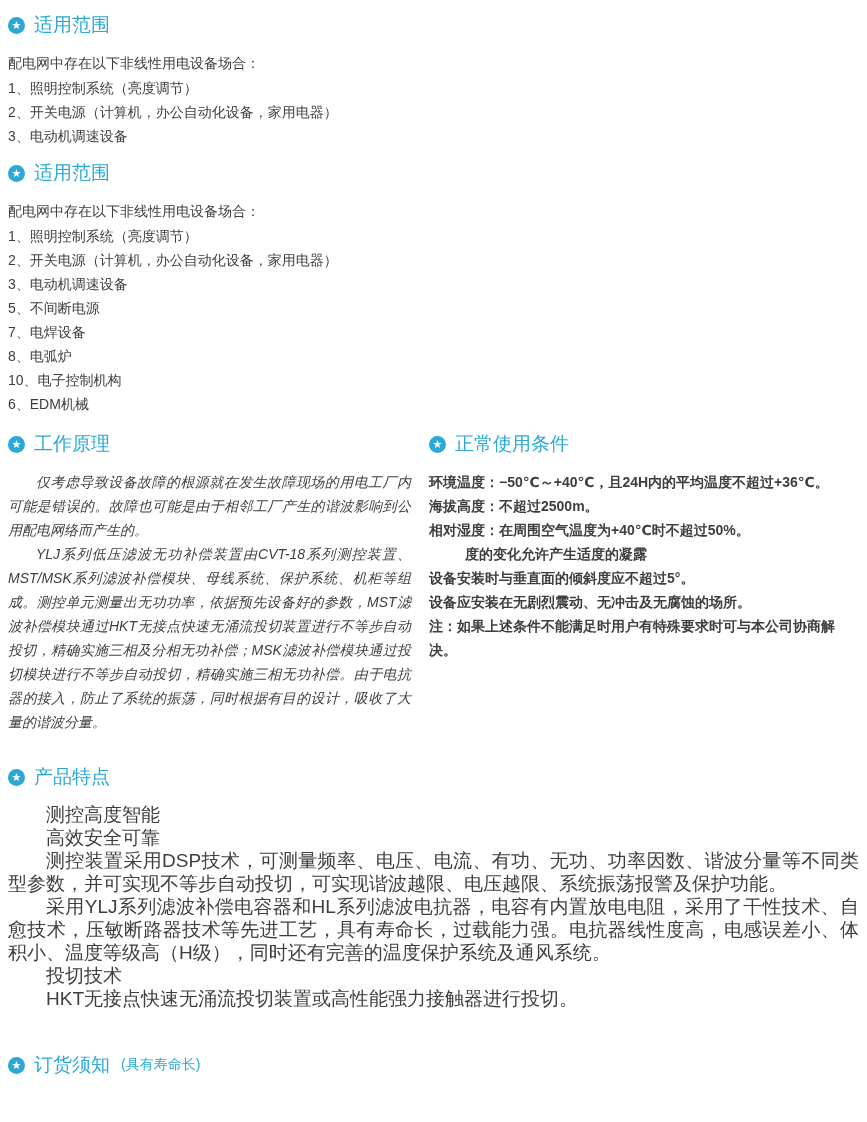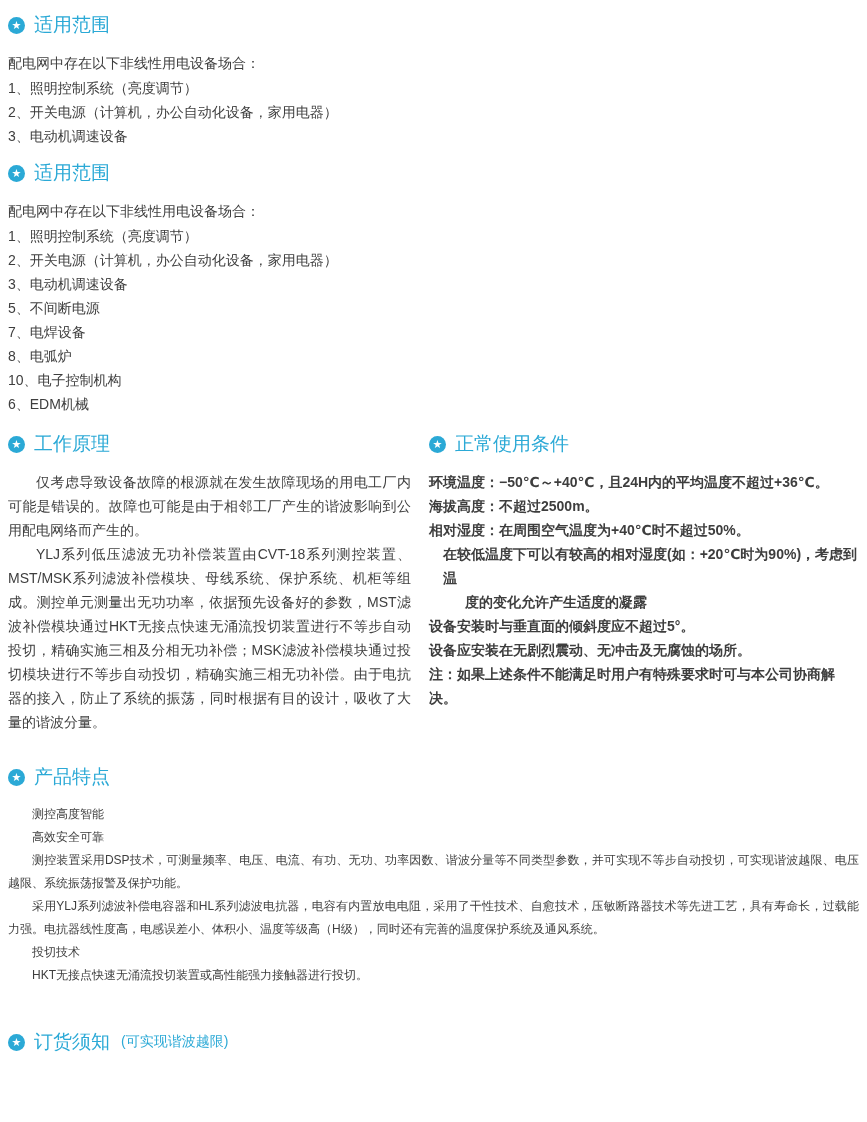--- a/index.html
+++ b/index.html
@@ -55,31 +55,32 @@
     margin-top: 15px;
     align-items: flex-start;
   }
   .col-left { width: 403px; flex: 0 0 403px; }
   .col-right { flex: 1 1 auto; }
   .para {
     font-size: 14px;
     line-height: 24px;
     text-indent: 2em;
     text-align: justify;
+    font-style: italic;
   }
   .cond-line {
     font-size: 14px;
     line-height: 24px;
     font-weight: bold;
   }
   .cond-indent-1 { padding-left: 14px; }
   .cond-indent-2 { padding-left: 36px; }
   .sec-features { margin-top: 30px; }
   .feature-line {
-    font-size: 12px;
+    font-size: 19px;
     line-height: 23px;
     text-indent: 2em;
     text-align: justify;
   }
   .sec-orders { margin-top: 42px; }
   .sec-orders .section-heading { margin-bottom: 17px; }
 </style>
 </head>
 <body>
 
@@ -121,21 +122,20 @@
   </div>
 
   <div class="col-right section">
     <div class="section-heading">
       <span class="star-icon">★</span>
       <span>正常使用条件</span>
     </div>
     <div class="cond-line">环境温度：−50℃～+40℃，且24H内的平均温度不超过+36℃。</div>
     <div class="cond-line">海拔高度：不超过2500m。</div>
     <div class="cond-line">相对湿度：在周围空气温度为+40℃时不超过50%。</div>
-    <div class="cond-line cond-indent-1">在较低温度下可以有较高的相对湿度(如：+20℃时为90%)，考虑到温</div>
     <div class="cond-line cond-indent-2">度的变化允许产生适度的凝露</div>
     <div class="cond-line">设备安装时与垂直面的倾斜度应不超过5°。</div>
     <div class="cond-line">设备应安装在无剧烈震动、无冲击及无腐蚀的场所。</div>
     <div class="cond-line">注：如果上述条件不能满足时用户有特殊要求时可与本公司协商解决。</div>
   </div>
 </div>
 
 <div class="section sec-features">
   <div class="section-heading">
     <span class="star-icon">★</span>
@@ -146,16 +146,16 @@
   <div class="feature-line">测控装置采用DSP技术，可测量频率、电压、电流、有功、无功、功率因数、谐波分量等不同类型参数，并可实现不等步自动投切，可实现谐波越限、电压越限、系统振荡报警及保护功能。</div>
   <div class="feature-line">采用YLJ系列滤波补偿电容器和HL系列滤波电抗器，电容有内置放电电阻，采用了干性技术、自愈技术，压敏断路器技术等先进工艺，具有寿命长，过载能力强。电抗器线性度高，电感误差小、体积小、温度等级高（H级），同时还有完善的温度保护系统及通风系统。</div>
   <div class="feature-line">投切技术</div>
   <div class="feature-line">HKT无接点快速无涌流投切装置或高性能强力接触器进行投切。</div>
 </div>
 
 <div class="section sec-orders">
   <div class="section-heading">
     <span class="star-icon">★</span>
     <span>订货须知</span>
-    <span class="heading-sub">(可实现谐波越限)</span>
+    <span class="heading-sub">(具有寿命长)</span>
   </div>
 
 </div>
 
 </body></html>

